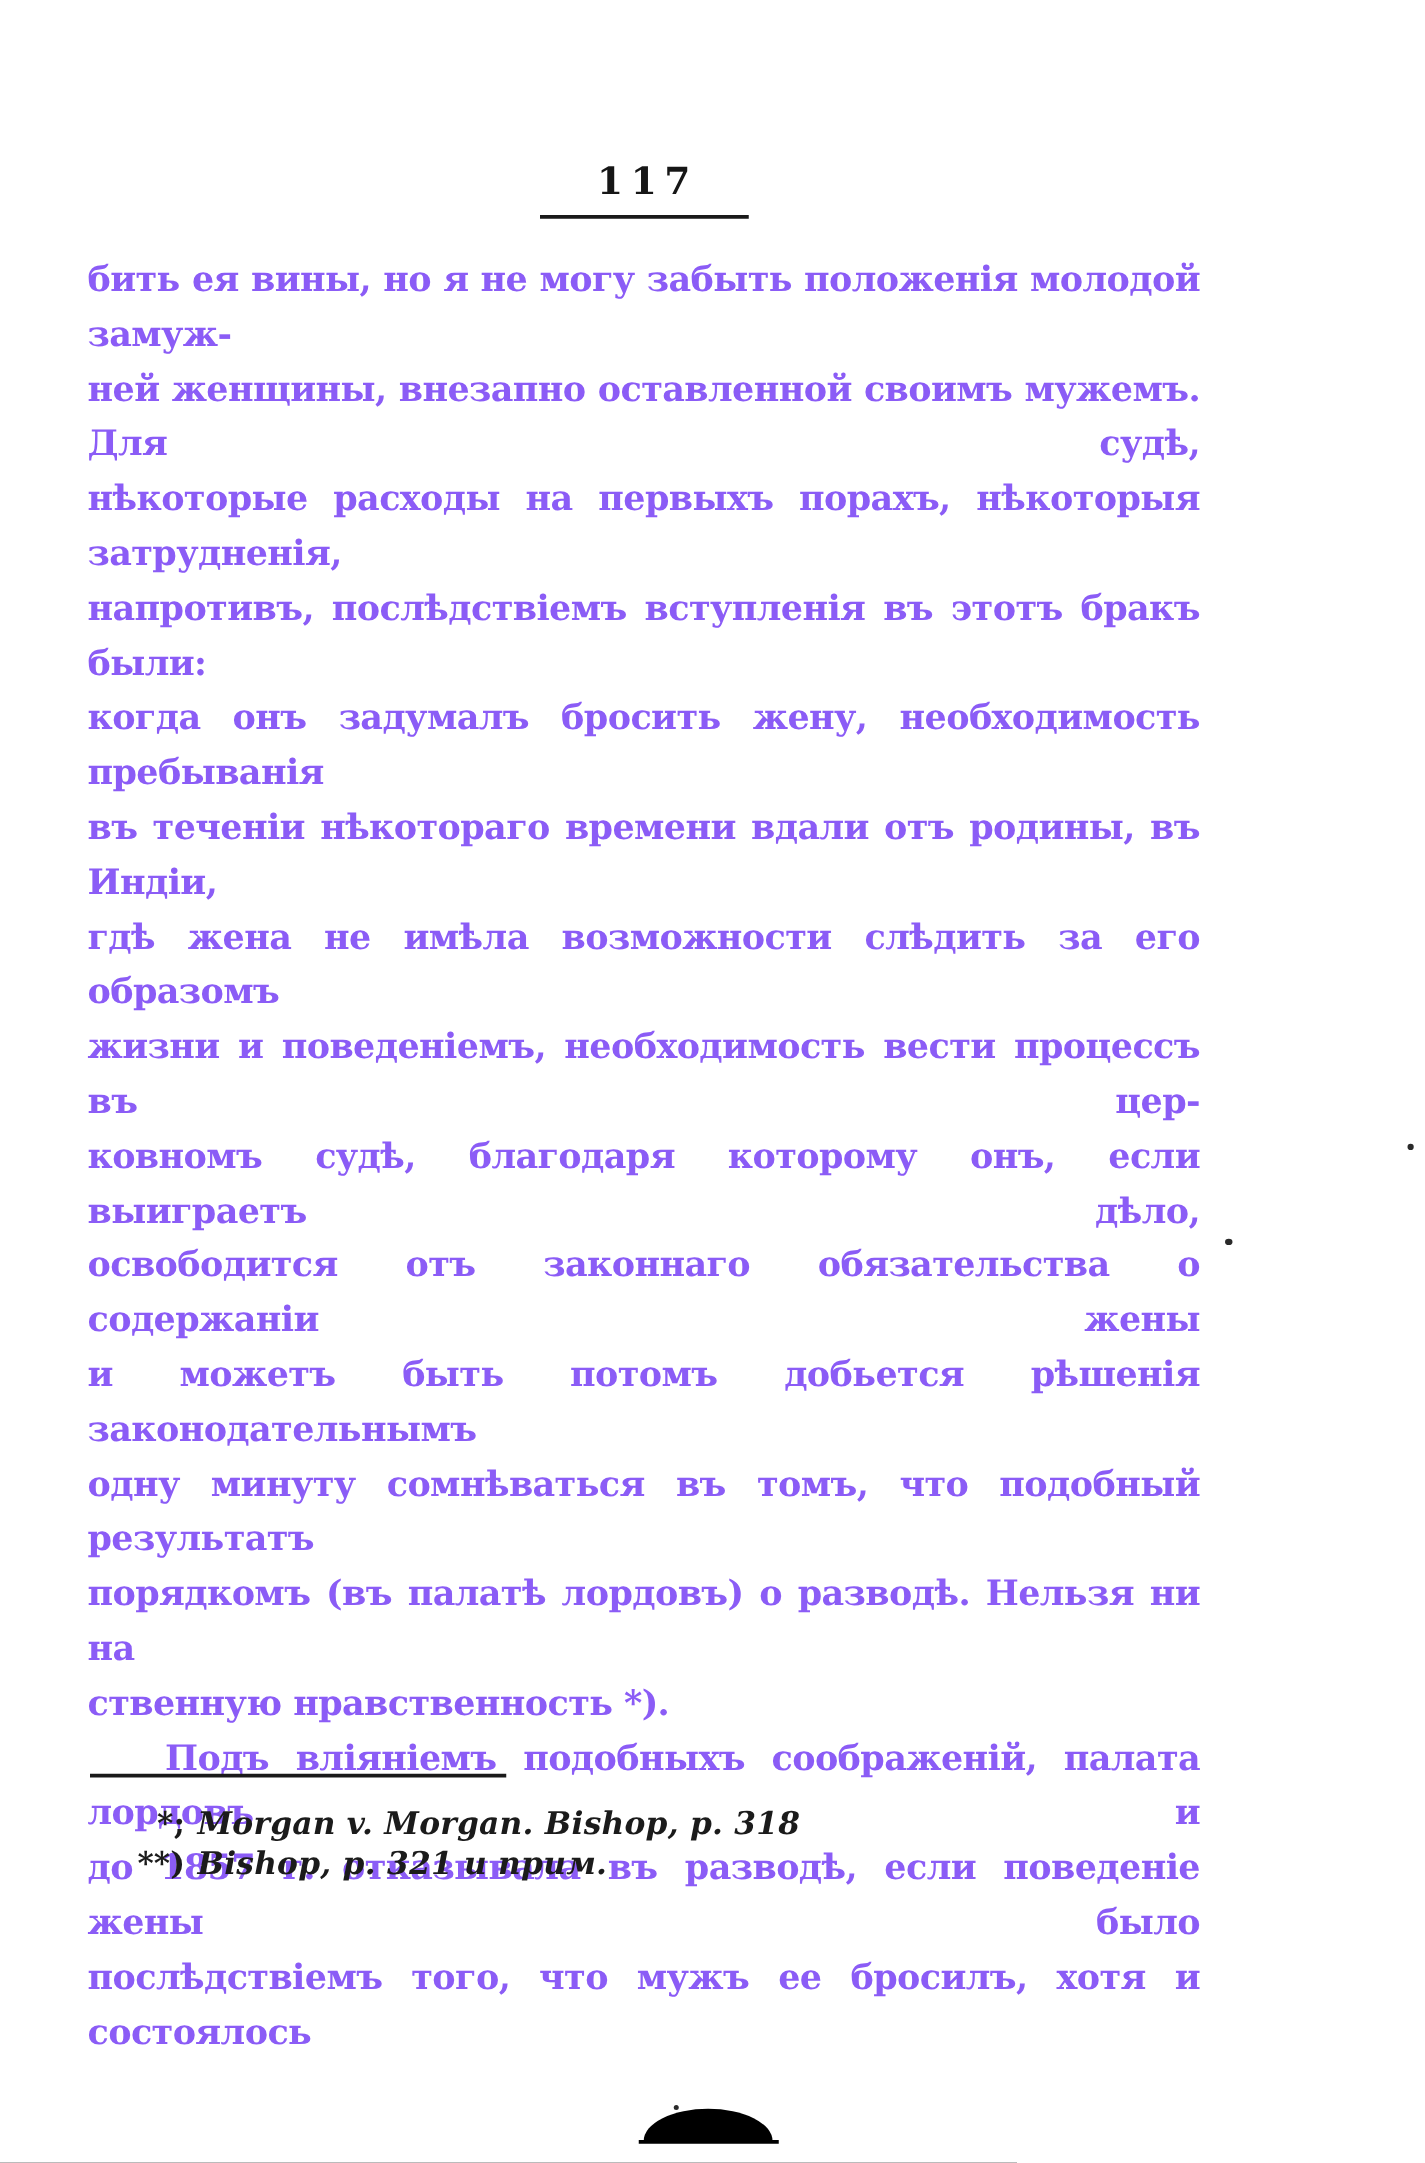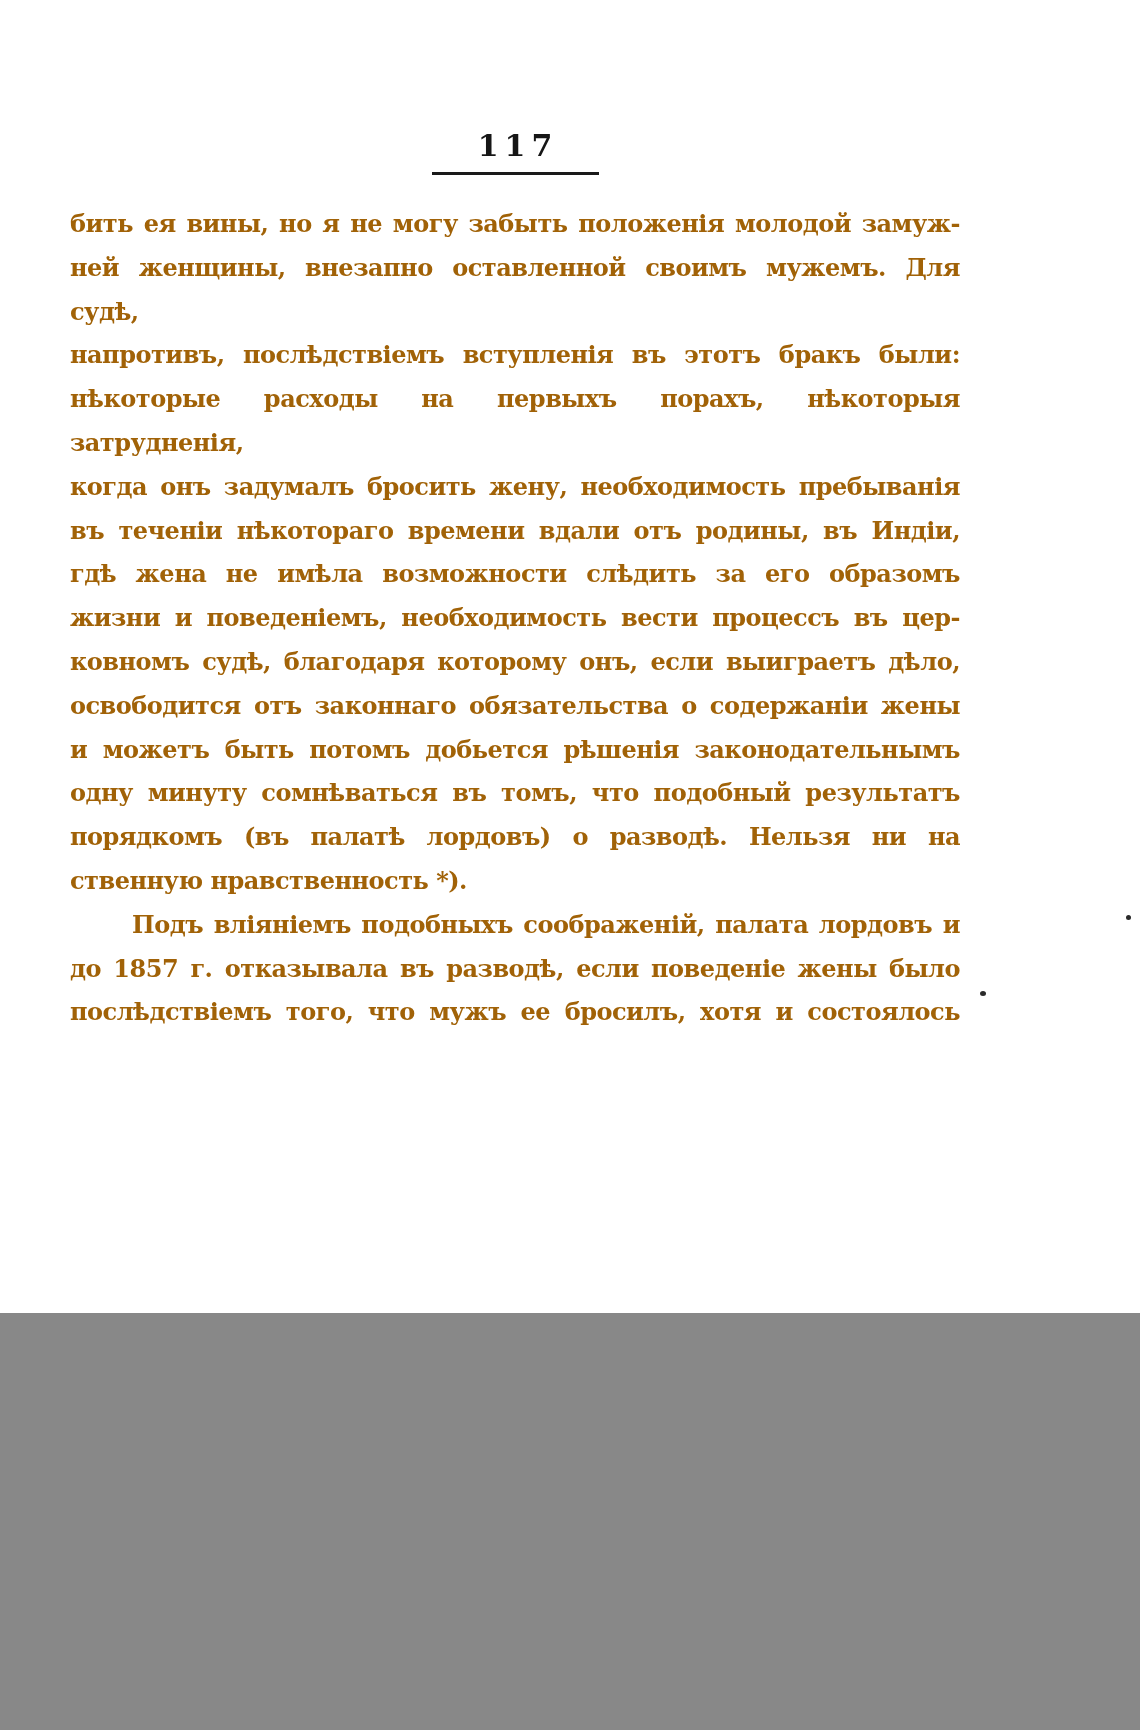--- a/index.html
+++ b/index.html
@@ -1,19 +1,19 @@
 <!DOCTYPE html>
 <html><head>
 <meta charset="utf-8">
 <style>
   html, body { margin: 0; padding: 0; background: #888; }
   .page {
     position: relative;
     width: 1140px;
-    height: 1313px;
+    height: 1730px;
     margin: 0 auto;
     background: #ffffff;
     color: #1b1b1b;
     font-family: "DejaVu Serif", "Liberation Serif", serif;
     overflow: hidden;
   }
 
   
   .head {
     position: absolute;
@@ -39,28 +39,28 @@
 
   
   .text-block {
     position: absolute;
     left: 70px;
     top: 202px;
     width: 890px;
   }
   .paragraph { margin: 0; }
   .line {
-    font-size: 24px;
+    font-size: 28px;
     font-weight: 700;
     line-height: 43.8px;
     letter-spacing: -0.5px;
     text-align: justify;
     text-align-last: justify;
     white-space: normal;
-    color: #a16207;
+    color: #8b5cf6;
   }
   .paragraph[data-last-align="left"] .line:last-child {
     text-align: center;
     text-align-last: left;
   }
   .paragraph.indent-first .line:first-child {
     text-indent: 62px;
   }
 
   
@@ -130,22 +130,22 @@
 
   <div class="head">
     <div class="page-number">117</div>
     <div class="page-number-rule"></div>
   </div>
 
   <div class="text-block">
     <div class="paragraph" data-last-align="left">
         <div class="line">бить ея вины, но я не могу забыть положенія молодой замуж-</div>
         <div class="line">ней женщины, внезапно оставленной своимъ мужемъ. Для судѣ,</div>
+        <div class="line">нѣкоторые расходы на первыхъ порахъ, нѣкоторыя затрудненія,</div>
         <div class="line">напротивъ, послѣдствіемъ вступленія въ этотъ бракъ были:</div>
-        <div class="line">нѣкоторые расходы на первыхъ порахъ, нѣкоторыя затрудненія,</div>
         <div class="line">когда онъ задумалъ бросить жену, необходимость пребыванія</div>
         <div class="line">въ теченіи нѣкотораго времени вдали отъ родины, въ Индіи,</div>
         <div class="line">гдѣ жена не имѣла возможности слѣдить за его образомъ</div>
         <div class="line">жизни и поведеніемъ, необходимость вести процессъ въ цер-</div>
         <div class="line">ковномъ судѣ, благодаря которому онъ, если выиграетъ дѣло,</div>
         <div class="line">освободится отъ законнаго обязательства о содержаніи жены</div>
         <div class="line">и можетъ быть потомъ добьется рѣшенія законодательнымъ</div>
         <div class="line">одну минуту сомнѣваться въ томъ, что подобный результатъ</div>
         <div class="line">порядкомъ (въ палатѣ лордовъ) о разводѣ. Нельзя ни на</div>
         <div class="line">ственную нравственность *).</div>

